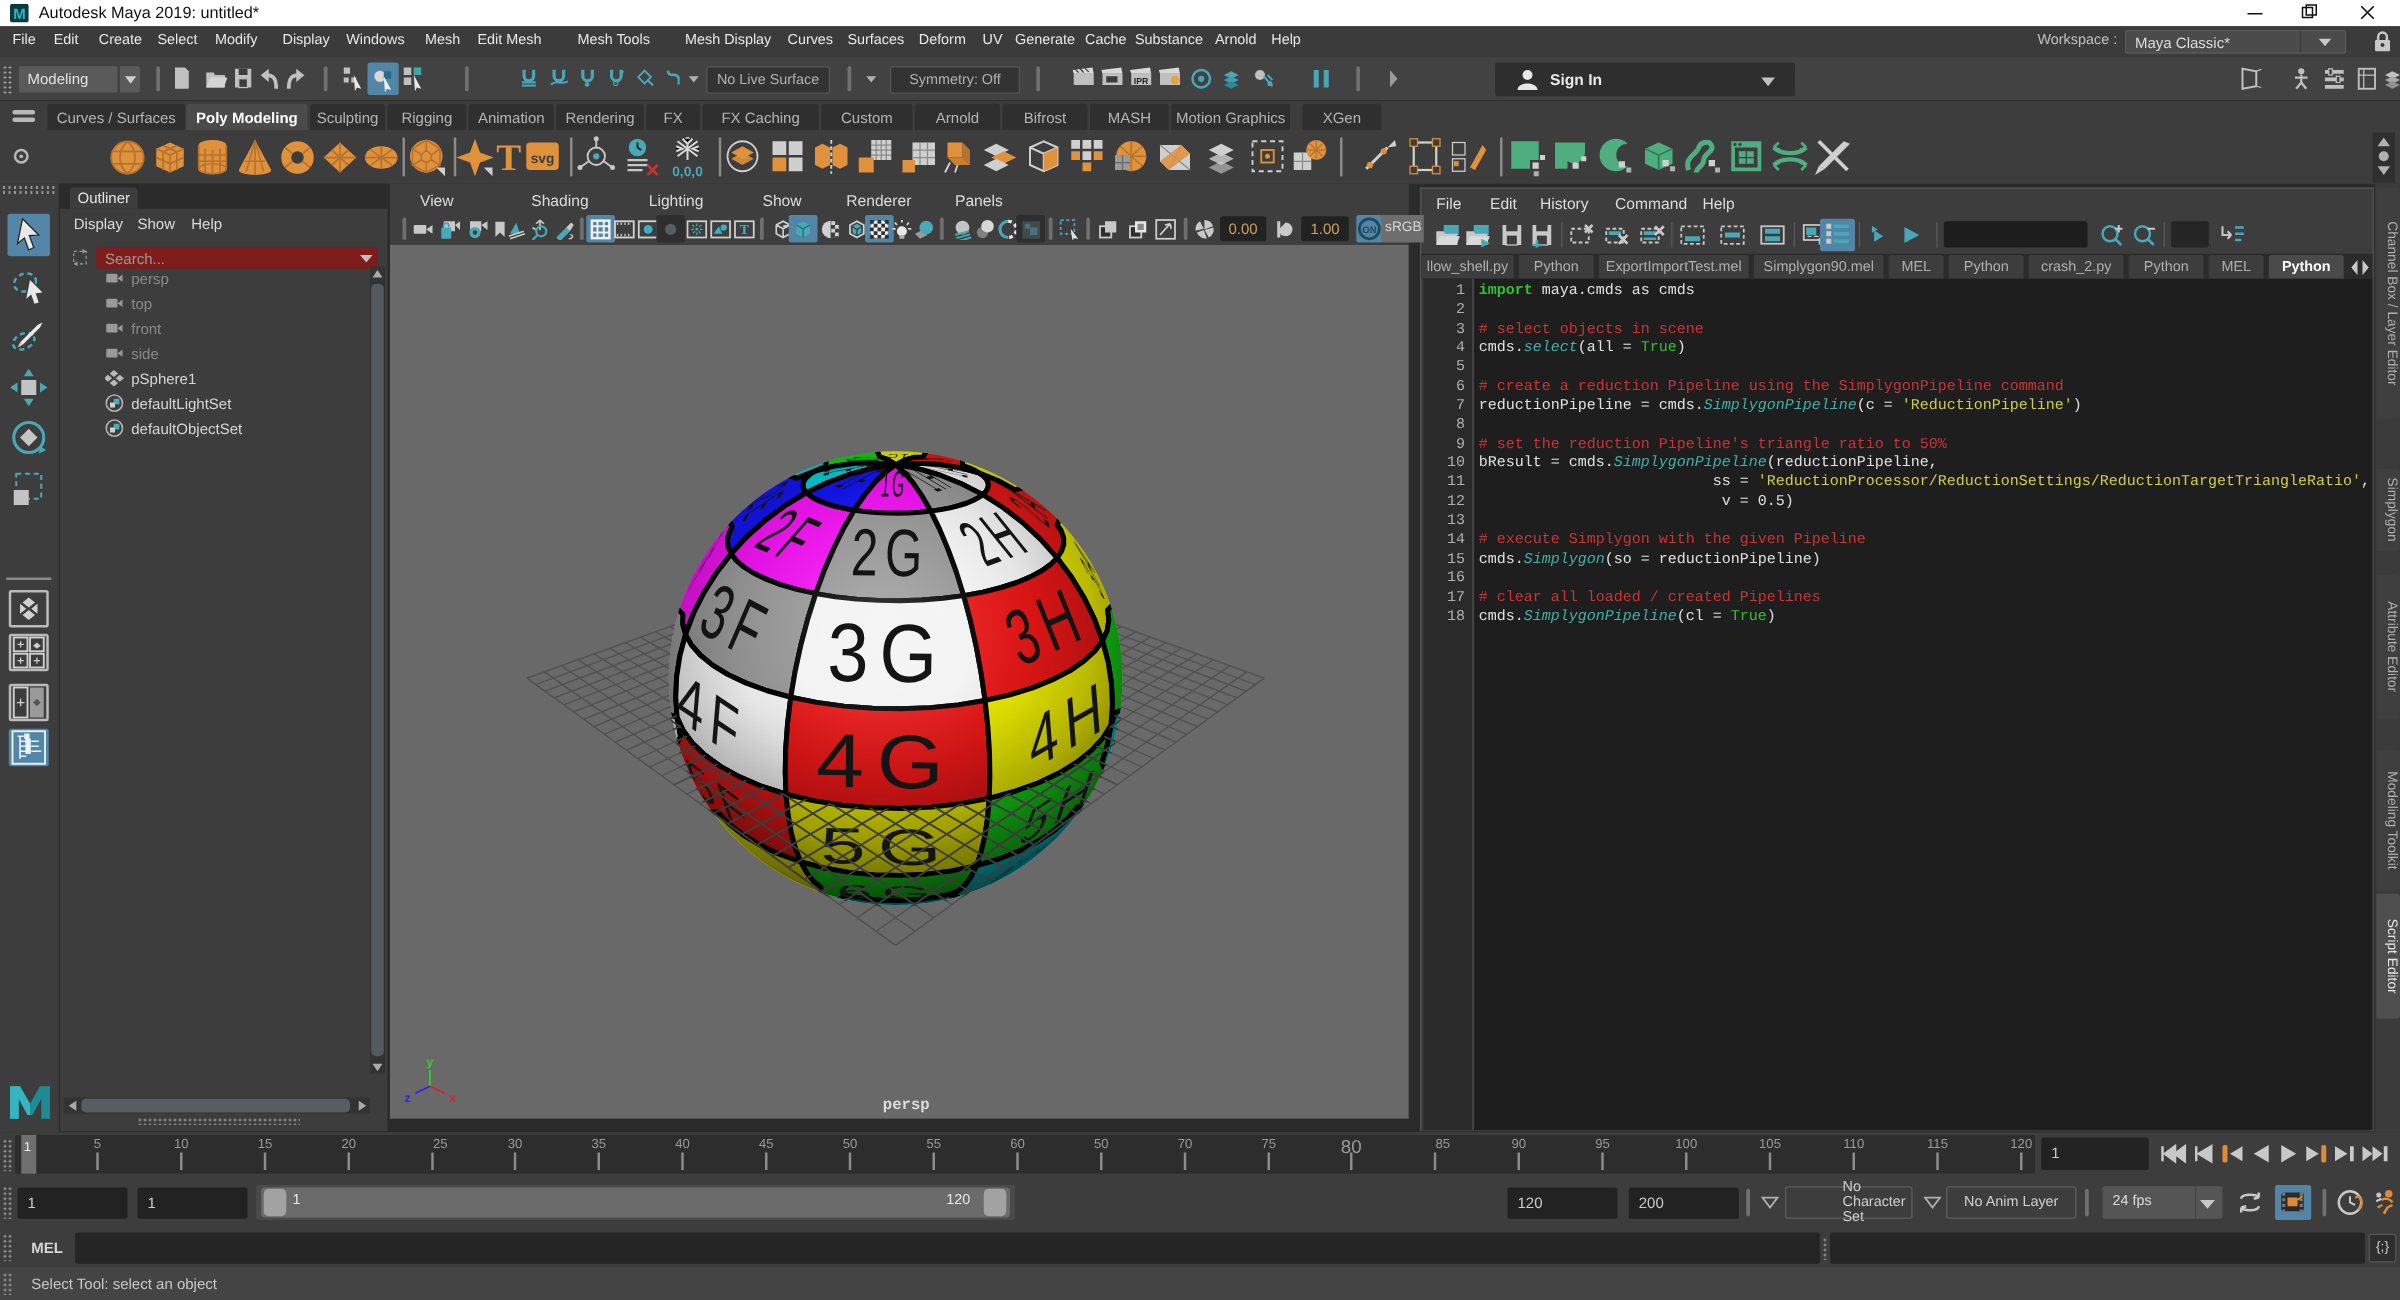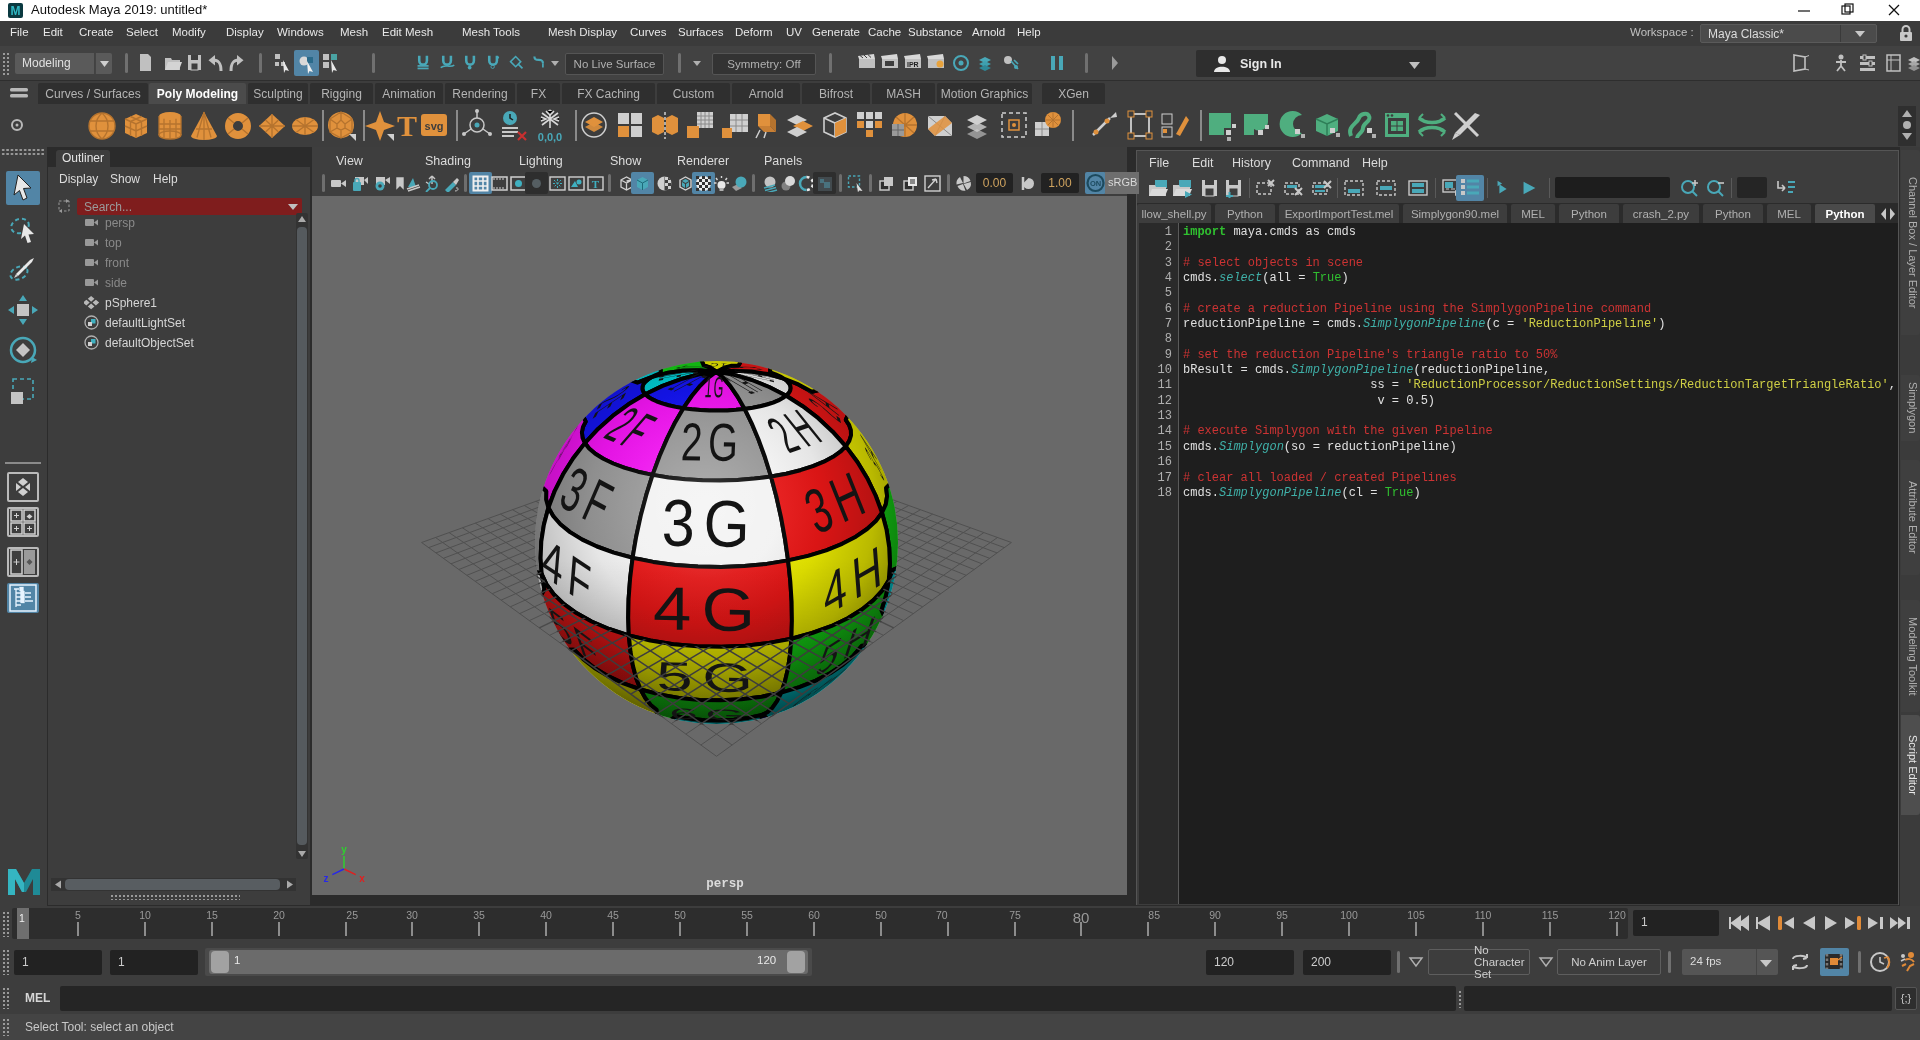--- a/index.html
+++ b/index.html
@@ -1183,21 +1183,21 @@
     <div class="abs" style="left:601px;top:3px;width:24px;text-align:center;font-size:10.5px;color:#999;">45</div>
     <div class="abs" style="left:612px;top:16px;width:2px;height:14px;background:#8c8c8c;"></div>
     <div class="abs" style="left:668px;top:3px;width:24px;text-align:center;font-size:10.5px;color:#999;">50</div>
     <div class="abs" style="left:679px;top:16px;width:2px;height:14px;background:#8c8c8c;"></div>
     <div class="abs" style="left:735px;top:3px;width:24px;text-align:center;font-size:10.5px;color:#999;">55</div>
     <div class="abs" style="left:746px;top:16px;width:2px;height:14px;background:#8c8c8c;"></div>
     <div class="abs" style="left:802px;top:3px;width:24px;text-align:center;font-size:10.5px;color:#999;">60</div>
     <div class="abs" style="left:813px;top:16px;width:2px;height:14px;background:#8c8c8c;"></div>
     <div class="abs" style="left:869px;top:3px;width:24px;text-align:center;font-size:10.5px;color:#999;">50</div>
     <div class="abs" style="left:880px;top:16px;width:2px;height:14px;background:#8c8c8c;"></div>
-    <div class="abs" style="left:936px;top:3px;width:24px;text-align:left;font-size:10.5px;color:#999;">70</div>
+    <div class="abs" style="left:936px;top:3px;width:24px;text-align:center;font-size:10.5px;color:#999;">70</div>
     <div class="abs" style="left:947px;top:16px;width:2px;height:14px;background:#8c8c8c;"></div>
     <div class="abs" style="left:1003px;top:3px;width:24px;text-align:center;font-size:10.5px;color:#999;">75</div>
     <div class="abs" style="left:1014px;top:16px;width:2px;height:14px;background:#8c8c8c;"></div>
     <div class="abs" style="left:1069px;top:3px;width:24px;text-align:center;font-size:15px;color:#999;">80</div>
     <div class="abs" style="left:1080px;top:16px;width:2px;height:14px;background:#8c8c8c;"></div>
     <div class="abs" style="left:1136px;top:3px;width:24px;text-align:right;font-size:10.5px;color:#999;">85</div>
     <div class="abs" style="left:1147px;top:16px;width:2px;height:14px;background:#8c8c8c;"></div>
     <div class="abs" style="left:1203px;top:3px;width:24px;text-align:center;font-size:10.5px;color:#999;">90</div>
     <div class="abs" style="left:1214px;top:16px;width:2px;height:14px;background:#8c8c8c;"></div>
     <div class="abs" style="left:1270px;top:3px;width:24px;text-align:center;font-size:10.5px;color:#999;">95</div>

